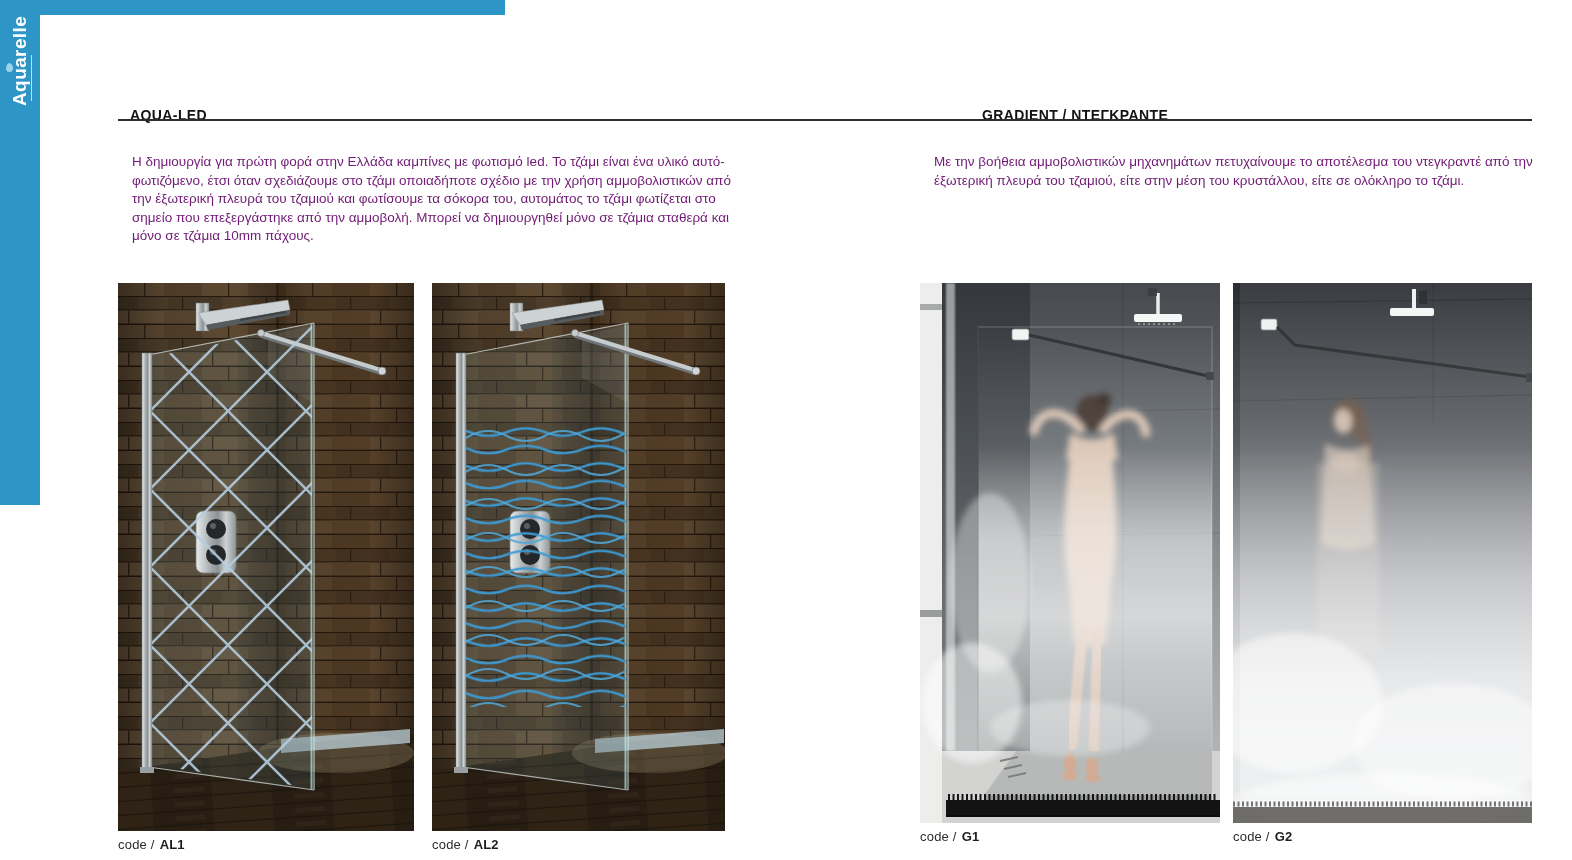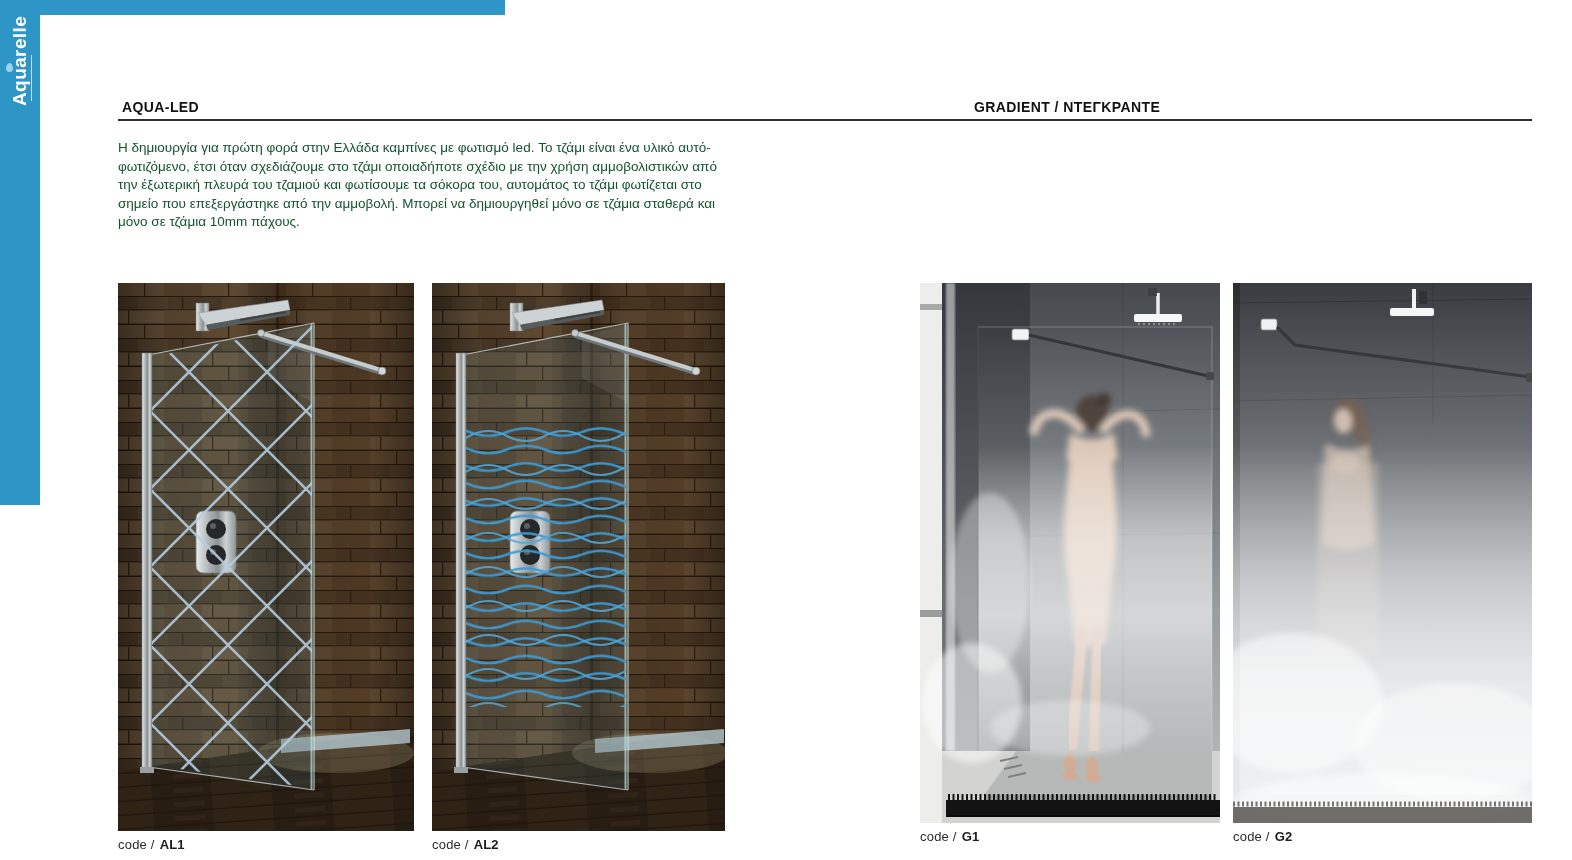--- a/index.html
+++ b/index.html
@@ -9,26 +9,26 @@
   
   .sidebar{position:absolute;left:0;top:0;width:40px;height:505px;background:#2e95c7;}
   .topbar{position:absolute;left:40px;top:0;width:465px;height:15px;background:#2e95c7;}
   .brand{position:absolute;left:9px;top:106px;transform:rotate(-90deg);transform-origin:0 0;
          color:#fff;font-weight:bold;font-size:19px;letter-spacing:.4px;white-space:nowrap;}
   .droplet{position:absolute;left:6px;top:63px;width:7px;height:9px;background:#9fd3ea;
            border-radius:50% 50% 50% 50%/62% 62% 38% 38%;}
   .brand-underline{position:absolute;left:31px;top:55px;width:1px;height:46px;background:rgba(255,255,255,.7);}
 
   
-  .heading{position:absolute;top:95px;margin:4px;font-size:14px;line-height:16px;font-weight:bold;
+  .heading{position:absolute;top:95px;margin:12px;font-size:14px;line-height:16px;font-weight:bold;
            letter-spacing:.4px;color:#121212;}
   .heading.left{left:118px;}
   .heading.right{left:970px;}
   .rule{position:absolute;left:118px;top:119px;width:1414px;height:2px;background:#2d2d2d;}
-  .desc{position:absolute;top:139px;margin:0;font-size:13.5px;line-height:18.6px;color:#14532d;}
+  .desc{position:absolute;top:139px;margin:14px;font-size:13.5px;line-height:18.6px;color:#701a75;}
   .desc.left{left:118px;width:622px;}
   .desc.right{left:920px;width:612px;}
 
   
   .figures{position:absolute;top:283px;display:flex;}
   .figures.left{left:118px;gap:18px;}
   .figures.right{left:920px;gap:13px;}
   figure{margin:0;}
   figure svg{display:block;background:#fff;}
   figcaption{display:flex;gap:5px;margin-top:6px;font-size:13px;color:#2b2b2b;letter-spacing:.2px;}
@@ -43,20 +43,21 @@
     <span class="droplet"></span>
     <span class="brand-underline"></span>
     <div class="brand">Aquarelle</div>
   </div>
   <div class="topbar"></div>
 
   <h2 class="heading left">AQUA-LED</h2>
   <h2 class="heading right">GRADIENT / ΝΤΕΓΚΡΑΝΤΕ</h2>
   <div class="rule"></div>
   <p class="desc left">Η δημιουργία για πρώτη φορά στην Ελλάδα καμπίνες με φωτισμό led. Το τζάμι είναι ένα υλικό αυτό-φωτιζόμενο, έτσι όταν σχεδιάζουμε στο τζάμι οποιαδήποτε σχέδιο με την χρήση αμμοβολιστικών από την έξωτερική πλευρά του τζαμιού και φωτίσουμε τα σόκορα του, αυτομάτος το τζάμι φωτίζεται στο σημείο που επεξεργάστηκε από την αμμοβολή. Μπορεί να δημιουργηθεί μόνο σε τζάμια σταθερά και μόνο σε τζάμια 10mm πάχους.</p>
+  <p class="desc right">Με την βοήθεια αμμοβολιστικών μηχανημάτων πετυχαίνουμε το αποτέλεσμα του ντεγκραντέ από την έξωτερική πλευρά του τζαμιού, είτε στην μέση του κρυστάλλου, είτε σε ολόκληρο το τζάμι.</p>
 
   <div class="figures left">
 
     <figure>
       <svg width="296" height="548" viewBox="0 0 296 548">
         <defs>
           <pattern id="a-wood" width="84" height="42" patternUnits="userSpaceOnUse">
             <rect width="84" height="42" fill="#57432e"></rect>
             <rect y="0" width="84" height="13" fill="#604b33"></rect>
             <rect x="46" y="0" width="38" height="13" fill="#55412c"></rect>

